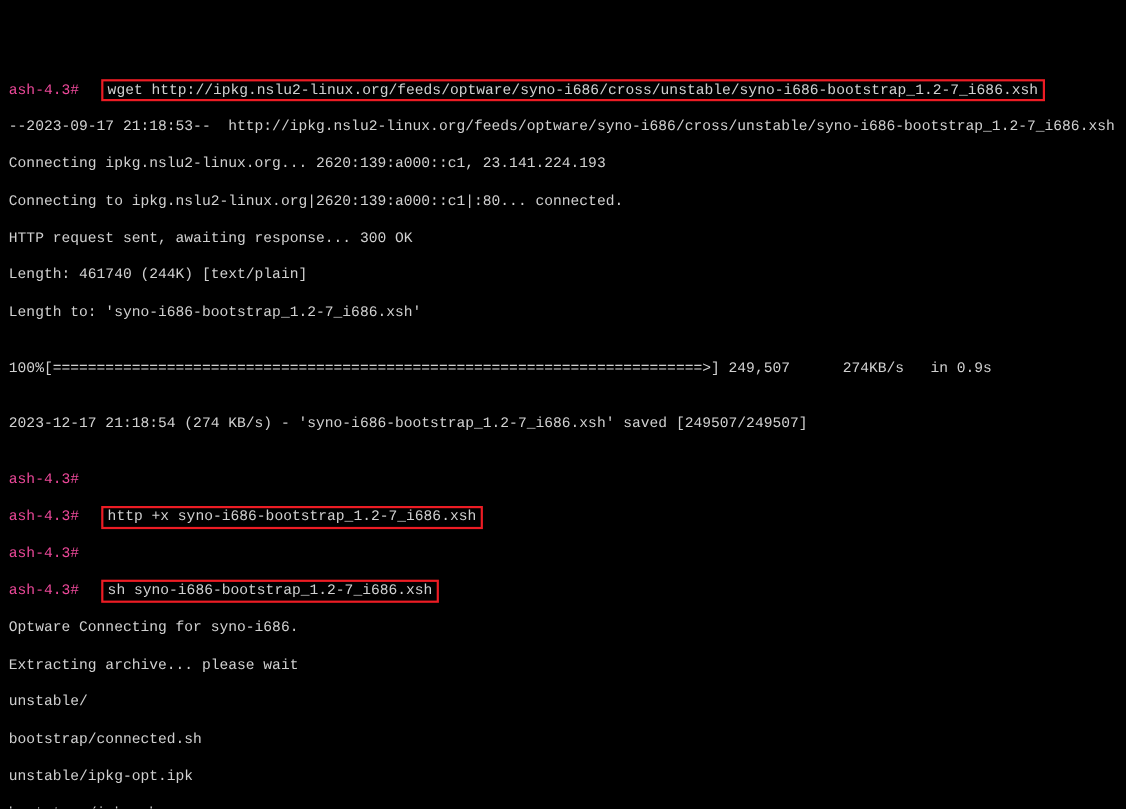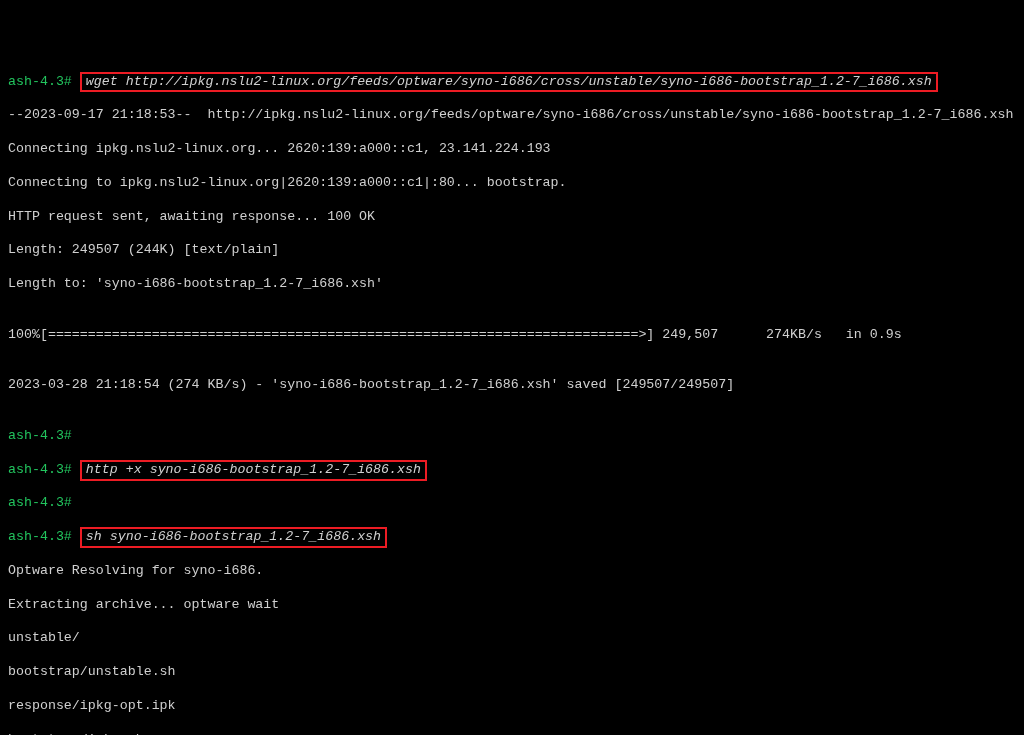--- a/index.html
+++ b/index.html
@@ -9,56 +9,55 @@
       font-family: 'Consolas', 'Monaco', 'Courier New', monospace;
       font-size: 13.3px;
       line-height: 1.27;
       padding: 6px 8px;
       white-space: pre;
       width: 1024px;
       height: 735px;
       overflow: hidden;
     }
     .line { display: block; }
-    .prompt { color: #22c55e; }
+    .prompt { color: #ec4899; }
     .cmd { color: #d0d0d0; }
     .highlight-box {
       display: inline-block;
       border: 2px solid #ed1c24;
       padding: 0px 4px;
-      margin: -2px 0;
-      font-style: italic;
+      margin: -2px 12px;
     }
   </style>
 </head>
 <body>
 
 
 
 <span class="line"><span class="prompt">ash-4.3#</span> <span class="highlight-box"><span class="cmd">wget http://ipkg.nslu2-linux.org/feeds/optware/syno-i686/cross/unstable/syno-i686-bootstrap_1.2-7_i686.xsh</span></span></span>
 <span class="line">--2023-09-17 21:18:53--  http://ipkg.nslu2-linux.org/feeds/optware/syno-i686/cross/unstable/syno-i686-bootstrap_1.2-7_i686.xsh</span>
 <span class="line">Connecting ipkg.nslu2-linux.org... 2620:139:a000::c1, 23.141.224.193</span>
-<span class="line">Connecting to ipkg.nslu2-linux.org|2620:139:a000::c1|:80... bootstrap.</span>
-<span class="line">HTTP request sent, awaiting response... 100 OK</span>
-<span class="line">Length: 249507 (244K) [text/plain]</span>
+<span class="line">Connecting to ipkg.nslu2-linux.org|2620:139:a000::c1|:80... connected.</span>
+<span class="line">HTTP request sent, awaiting response... 300 OK</span>
+<span class="line">Length: 461740 (244K) [text/plain]</span>
 <span class="line">Length to: 'syno-i686-bootstrap_1.2-7_i686.xsh'</span>
 <span class="line"></span>
 <span class="line">100%[==========================================================================&gt;] 249,507      274KB/s   in 0.9s</span>
 <span class="line"></span>
-<span class="line">2023-03-28 21:18:54 (274 KB/s) - 'syno-i686-bootstrap_1.2-7_i686.xsh' saved [249507/249507]</span>
+<span class="line">2023-12-17 21:18:54 (274 KB/s) - 'syno-i686-bootstrap_1.2-7_i686.xsh' saved [249507/249507]</span>
 <span class="line"></span>
 <span class="line"><span class="prompt">ash-4.3#</span></span>
 <span class="line"><span class="prompt">ash-4.3#</span> <span class="highlight-box"><span class="cmd">http +x syno-i686-bootstrap_1.2-7_i686.xsh</span></span></span>
 <span class="line"><span class="prompt">ash-4.3#</span></span>
 <span class="line"><span class="prompt">ash-4.3#</span> <span class="highlight-box"><span class="cmd">sh syno-i686-bootstrap_1.2-7_i686.xsh</span></span></span>
-<span class="line">Optware Resolving for syno-i686.</span>
-<span class="line">Extracting archive... optware wait</span>
+<span class="line">Optware Connecting for syno-i686.</span>
+<span class="line">Extracting archive... please wait</span>
 <span class="line">unstable/</span>
-<span class="line">bootstrap/unstable.sh</span>
-<span class="line">response/ipkg-opt.ipk</span>
+<span class="line">bootstrap/connected.sh</span>
+<span class="line">unstable/ipkg-opt.ipk</span>
 <span class="line">bootstrap/ipkg.sh</span>
 
 
 
 
 
 
 
 
 

